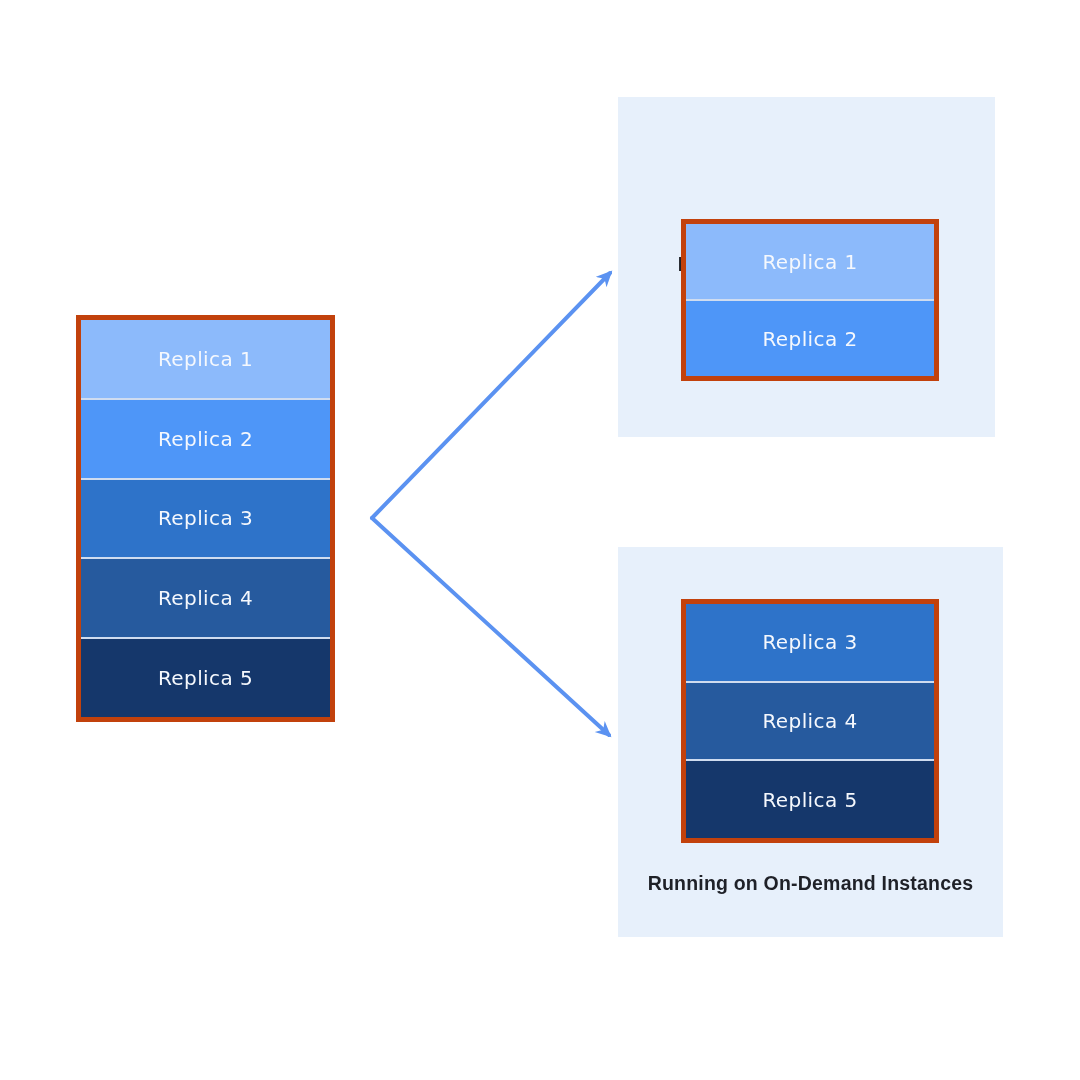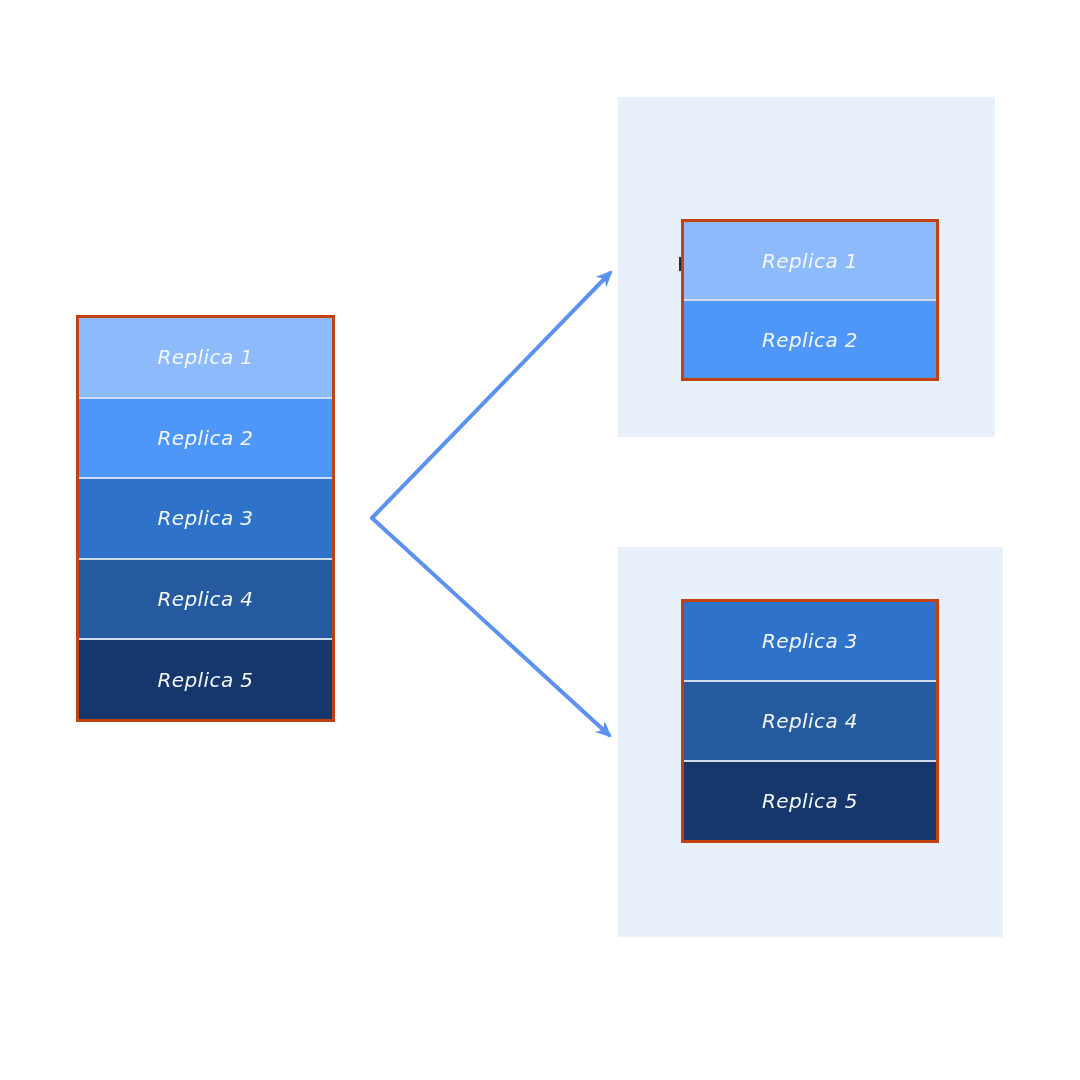--- a/index.html
+++ b/index.html
@@ -25,23 +25,22 @@
     fill: none;
     stroke-linecap: round;
   }
   .arrow-head { fill: var(--arrow, #5b92f1); }
 
   
   .stack {
     position: absolute;
     display: flex;
     flex-direction: column;
-    border: 3px solid #c2410c;
+    border: 5px solid #c2410c;
     box-sizing: border-box;
-    font-style: italic;
   }
   .replica {
     flex: 1;
     display: flex;
     align-items: center;
     justify-content: center;
     color: var(--replica-text, #f5f8fd);
     font-family: "DejaVu Sans", sans-serif;
     font-size: 20px;
     letter-spacing: 0.4px;
@@ -115,15 +114,16 @@
       <div class="replica" style="background: rgb(78, 150, 248);">Replica 2</div>
     </div>
   </div>
 
   <div class="panel ondemand-panel">
     <div class="stack ondemand-stack">
       <div class="replica" style="background: rgb(46, 115, 201);">Replica 3</div>
       <div class="replica" style="background: rgb(38, 90, 158);">Replica 4</div>
       <div class="replica" style="background: rgb(21, 55, 107);">Replica 5</div>
     </div>
+    <div class="panel-title ondemand-title">Running on On-Demand Instances</div>
   </div>
 
 </div>
 
 </body></html>

